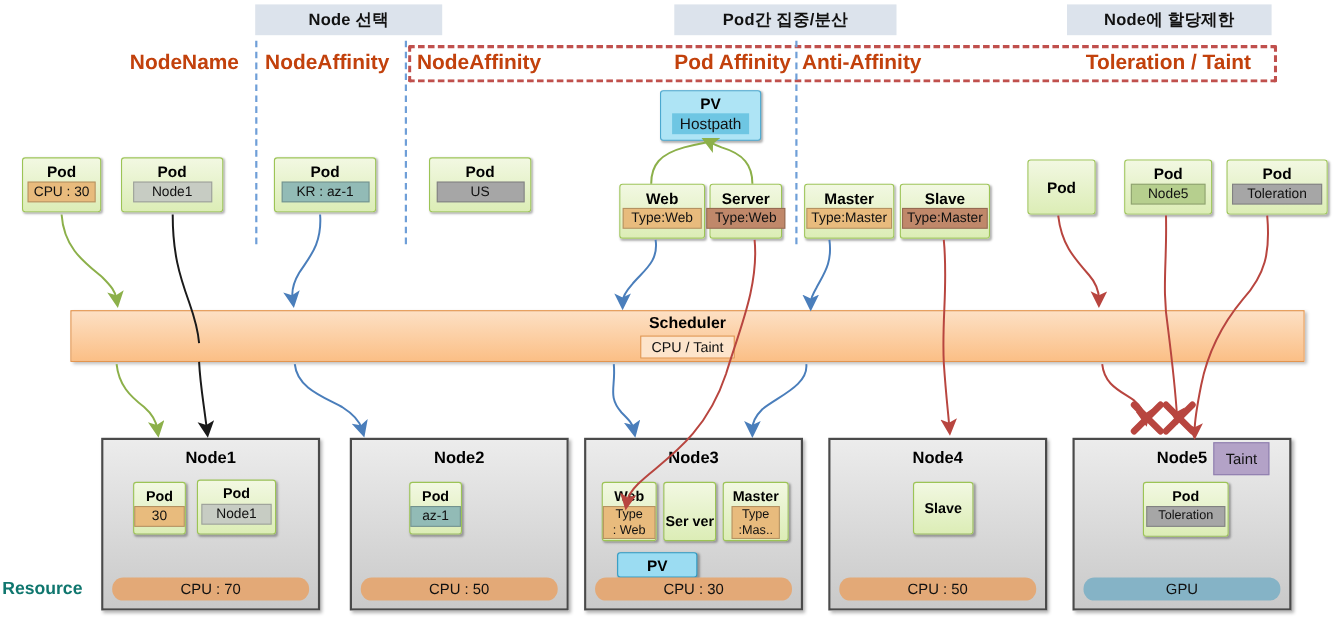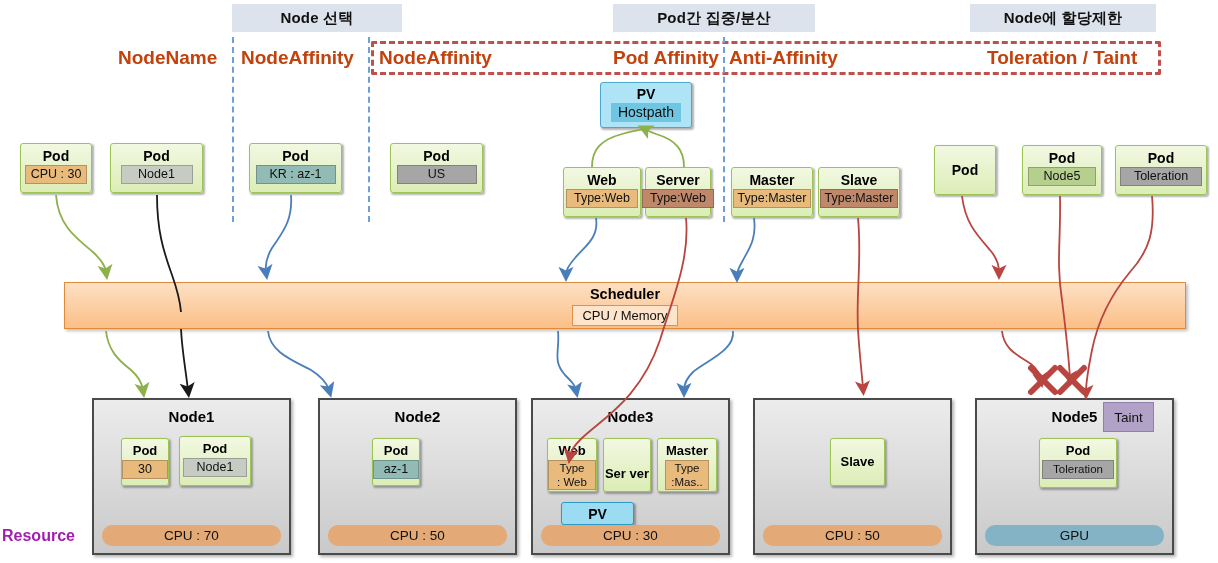--- a/index.html
+++ b/index.html
@@ -93,21 +93,21 @@
     font-size:13.5px;color:#111;display:flex;align-items:center;justify-content:center;border-radius:10px;
   }
   .res-cpu{background:#e3a977;}
   .res-gpu{background:#85b3c6;}
   .taint-badge{
     background:#b3a2c7;border:1px solid #8f7fae;
     font-size:13.5px;color:#111;display:flex;align-items:center;justify-content:center;
   }
 
   .resource-label{
-    color:#a21caf;font-weight:bold;font-size:16px;
+    color:#0f766e;font-weight:bold;font-size:16px;
   }
 
   svg.overlay{position:absolute;left:0;top:0;width:1218px;height:563px;pointer-events:none;}
 </style>
 </head>
 <body>
 
 <div class="abs cat-banner" style="left:220px;top:4px;width:170px;height:28px;margin-left:12px;">Node 선택</div>
 <div class="abs cat-banner" style="left:613px;top:4px;width:202px;height:28px;">Pod간 집중/분산</div>
 <div class="abs cat-banner" style="left:970px;top:4px;width:186px;height:28px;">Node에 할당제한</div>
@@ -179,21 +179,21 @@
   <div class="pod-tag tag-green" style="width:66px;">Node5</div>
 </div>
 
 <div class="abs pod" style="left:1115px;top:145px;width:92px;height:50px;">
   <div class="pod-title">Pod</div>
   <div class="pod-tag tag-darkgrey" style="width:80px;">Toleration</div>
 </div>
 
 <div class="abs scheduler" style="left:64px;top:282px;width:1122px;height:47px;">
   <div class="sched-title">Scheduler</div>
-  <div class="sched-sub">CPU / Memory</div>
+  <div class="sched-sub">CPU / Taint</div>
 </div>
 
 <div class="abs node" style="left:92px;top:398px;width:199px;height:157px;">
   <div class="node-title">Node1</div>
   <div class="abs pod" style="left:27px;top:38px;width:48px;height:48px;">
     <div class="pod-title" style="font-size:13px;">Pod</div>
     <div class="pod-tag tag-orange" style="width:44px;">30</div>
   </div>
   <div class="abs pod" style="left:85px;top:36px;width:72px;height:50px;">
     <div class="pod-title" style="font-size:13px;">Pod</div>
@@ -224,20 +224,21 @@
   <div class="abs pod" style="left:124px;top:38px;width:60px;height:54px;">
     <div class="pod-title" style="font-size:13px;">Master</div>
     <div class="pod-tag tag-orange" style="width:42px;white-space:pre;line-height:14px;font-size:11.5px;">Type
 :Mas..</div>
   </div>
   <div class="abs pv-small" style="left:28px;top:102px;width:73px;height:23px;">PV</div>
   <div class="node-res res-cpu">CPU : 30</div>
 </div>
 
 <div class="abs node" style="left:753px;top:398px;width:199px;height:157px;">
+  <div class="node-title">Node4</div>
   <div class="abs pod" style="left:75px;top:38px;width:55px;height:48px;justify-content:center;padding-top:0;">
     <div class="pod-title" style="font-size:13px;">Slave</div>
   </div>
   <div class="node-res res-cpu">CPU : 50</div>
 </div>
 
 <div class="abs node" style="left:975px;top:398px;width:199px;height:157px;">
   <div class="node-title">Node5</div>
   <div class="abs taint-badge" style="left:126px;top:2px;width:51px;height:30px;">Taint</div>
   <div class="abs pod" style="left:62px;top:38px;width:78px;height:50px;">

